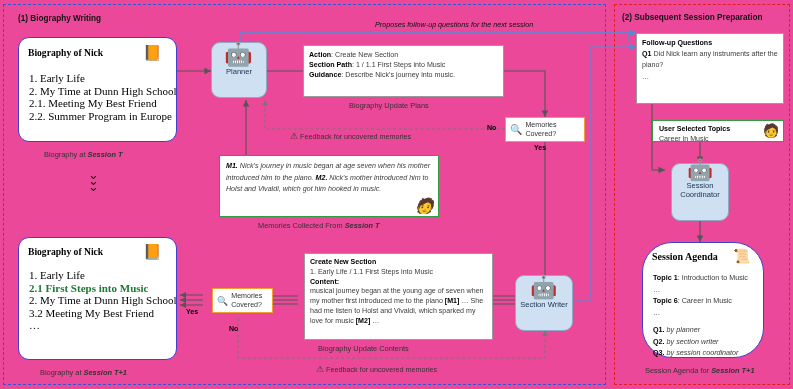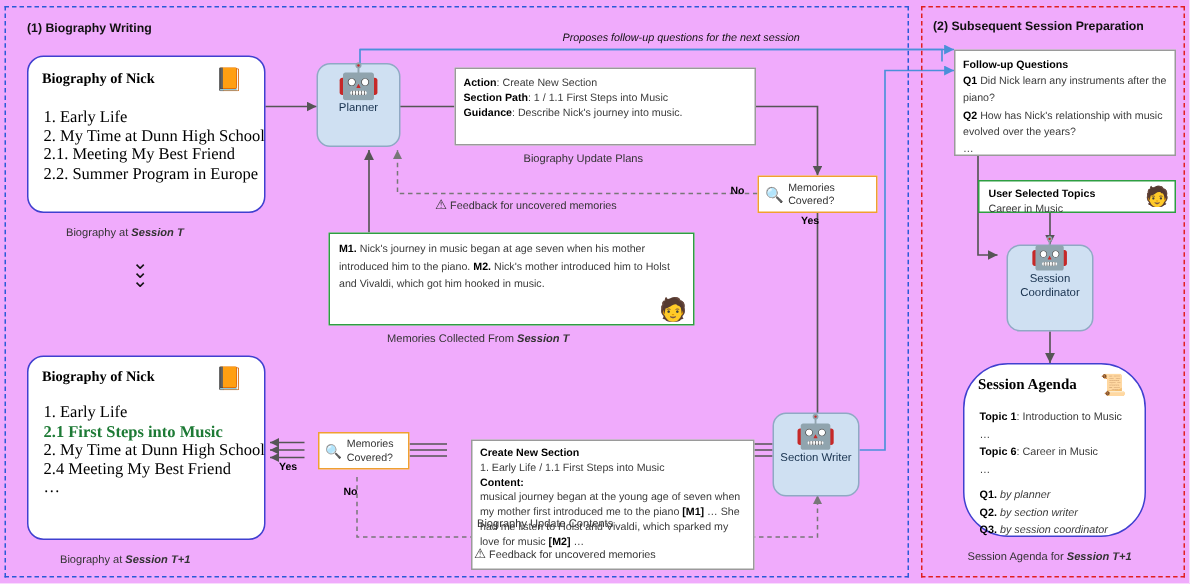--- a/index.html
+++ b/index.html
@@ -1,17 +1,17 @@
 <!DOCTYPE html>
 <html><head>
 <meta charset="utf-8">
 <style>
   html,body{margin:0;padding:0;background:#ffffff;}
   body{font-family:"Liberation Sans", sans-serif;}
-  #canvas{position:relative;width:793px;height:389px;overflow:hidden;background:#f0abfc;}
+  #canvas{position:relative;width:793px;height:389px;overflow:hidden;background:#ec4899;}
 
   
   .panel{position:absolute;box-sizing:border-box;}
   #panel-left{left:3px;top:4px;width:603px;height:381px;border:1.6px dashed #2a5bd7;}
   #panel-right{left:614px;top:4px;width:176px;height:381px;border:1.6px dashed #e02020;}
   .panel-title{position:absolute;font-size:8.2px;font-weight:bold;color:#111;white-space:nowrap;}
   #title-left{left:18px;top:14px;}
   #title-right{left:622px;top:13px;}
 
   
@@ -140,21 +140,21 @@
       <span>⌄</span>
   </div>
 
   <div class="bio-box" style="left:18px;top:237px;width:159px;height:123px;">
     <div class="bio-title" style="left:9px;top:8px;">Biography of Nick</div>
     <span style="position:absolute;right:14px;top:5px;font-size:15px;">📙</span>
     <div class="bio-list" style="left:10px;top:31px;">
       <div>1. Early Life</div>
       <div class="hl">2.1 First Steps into Music</div>
       <div>2. My Time at Dunn High School</div>
-      <div>2.4 Meeting My Best Friend</div>
+      <div>3.2 Meeting My Best Friend</div>
       <div>…</div>
     </div>
   </div>
   <div class="caption" style="left:40px;top:368px;">
     <span>Biography at </span><b>Session T+1</b>
   </div>
 
   <div class="agent" style="left:211px;top:42px;width:56px;height:56px;">
     <div class="glyph">
         <span style="font-size:23px;">🤖</span>
@@ -179,32 +179,32 @@
     </span>
   </div>
   <div class="edgelabel" style="left:487px;top:124px;">No</div>
   <div class="edgelabel" style="left:534px;top:144px;">Yes</div>
 
   <div class="note" style="left:290px;top:131px;">
     <span style="font-size:9px;">⚠</span>
     <span>Feedback for uncovered memories</span>
   </div>
 
-  <div class="greenbox" style="left:219px;top:155px;width:244px;height:62px;">
+  <div class="greenbox" style="left:219px;top:155px;width:220px;height:62px;font-style:italic;">
     <div class="txt">
       <span><b>M1.</b><span> Nick's journey in music began at age seven when his mother introduced him to the piano.</span></span>
       <span><b>M2.</b><span> Nick's mother introduced him to Holst and Vivaldi, which got him hooked in music.</span></span>
     </div>
     <span style="position:absolute;right:4px;bottom:1px;font-size:15px;">🧑</span>
   </div>
   <div class="caption" style="left:258px;top:221px;">
     <span>Memories Collected From </span><b>Session T</b>
   </div>
 
-  <div class="card stack" style="left:314px;top:253px;width:189px;height:87px;margin-top:40px;">
+  <div class="card stack" style="left:304px;top:253px;width:189px;height:87px;">
     <div class="txt" style="line-height:9.8px;">
       <div><b>Create New Section</b></div>
       <div>1. Early Life / 1.1 First Steps into Music</div>
       <div><b>Content:</b></div>
       <div style="margin-top:0px;">
         <span>musical journey began at the young age of seven when my mother first introduced me to the piano </span><b>[M1]</b><span> … She had me listen to Holst and Vivaldi, which sparked my love for music </span><b>[M2]</b><span> …</span>
       </div>
     </div>
   </div>
   <div class="caption" style="left:318px;top:344px;">Biography Update Contents</div>
@@ -230,21 +230,20 @@
       </div>
     <div class="lbl">Section Writer</div>
   </div>
 
   <div class="note-i" style="left:375px;top:20px;">Proposes follow-up questions for the next session</div>
 
   <div class="card" style="left:636px;top:33px;width:148px;height:71px;">
     <div class="txt" style="line-height:11.2px;">
       <div><b>Follow-up Questions</b></div>
       <div><b>Q1</b><span> Did Nick learn any instruments after the piano?</span></div>
-      <div><b>Q2</b><span> How has Nick's relationship with music evolved over the years?</span></div>
       <div>…</div>
     </div>
   </div>
 
   <div class="greenbox" style="left:652px;top:120px;width:132px;height:22px;">
     <div class="txt" style="line-height:10px;top:3px;">
       <div><b>User Selected Topics</b></div>
       <div>Career in Music</div>
     </div>
     <span style="position:absolute;right:3px;top:2px;font-size:13px;">🧑</span>

